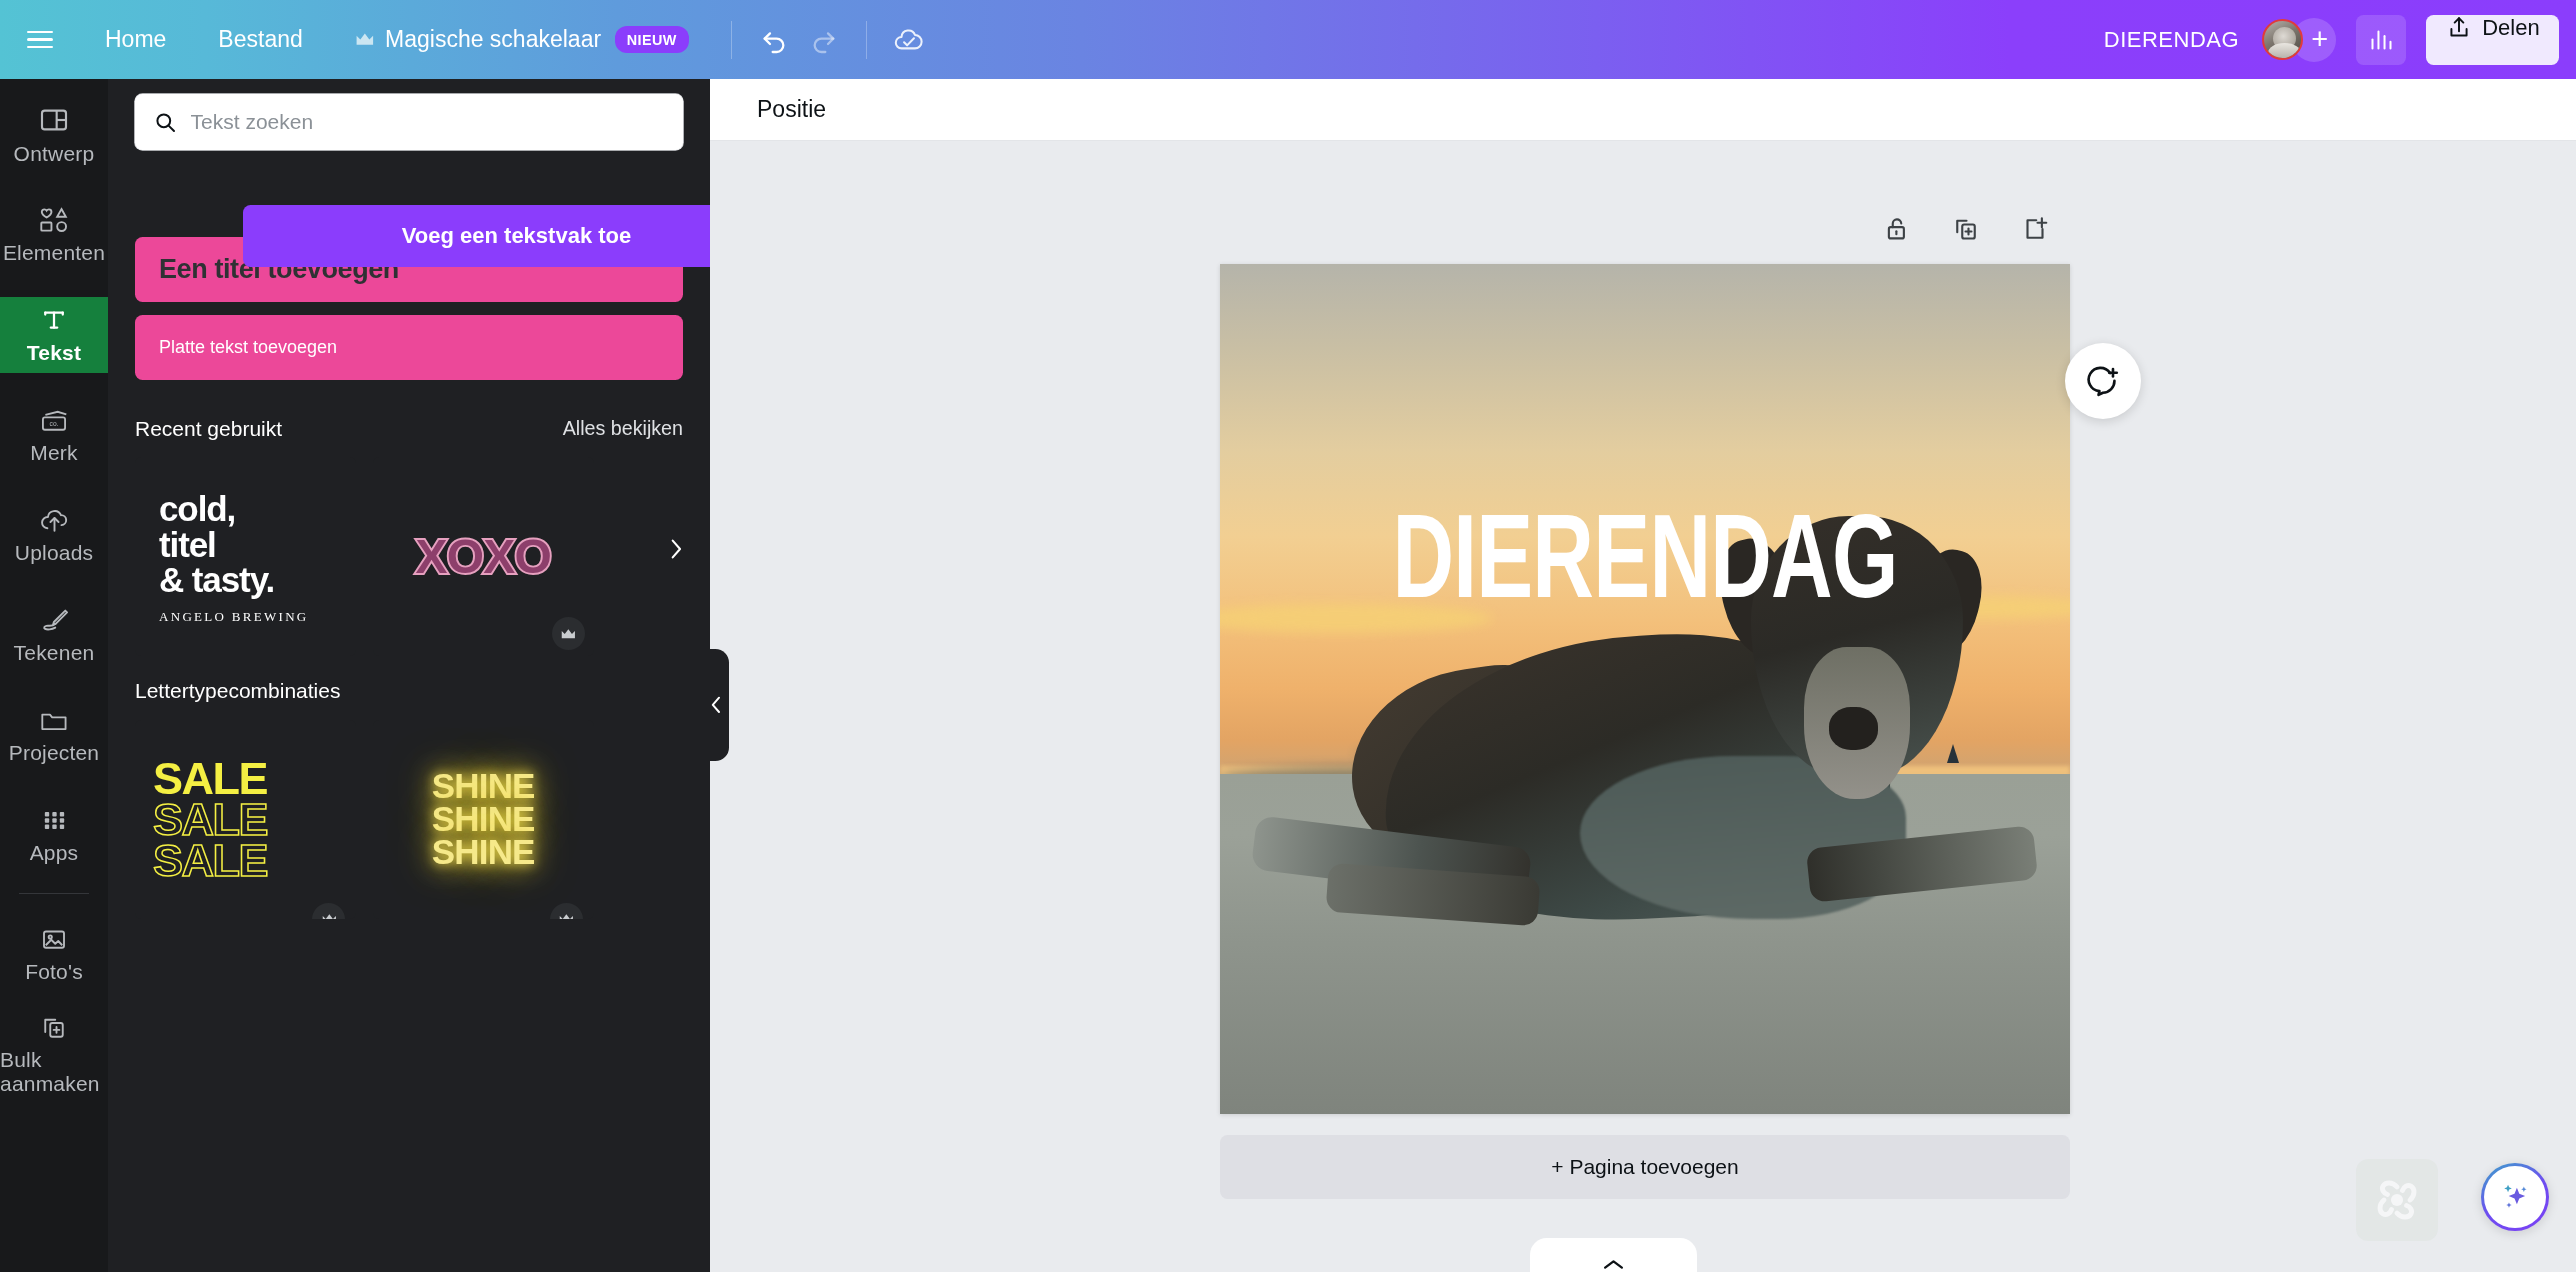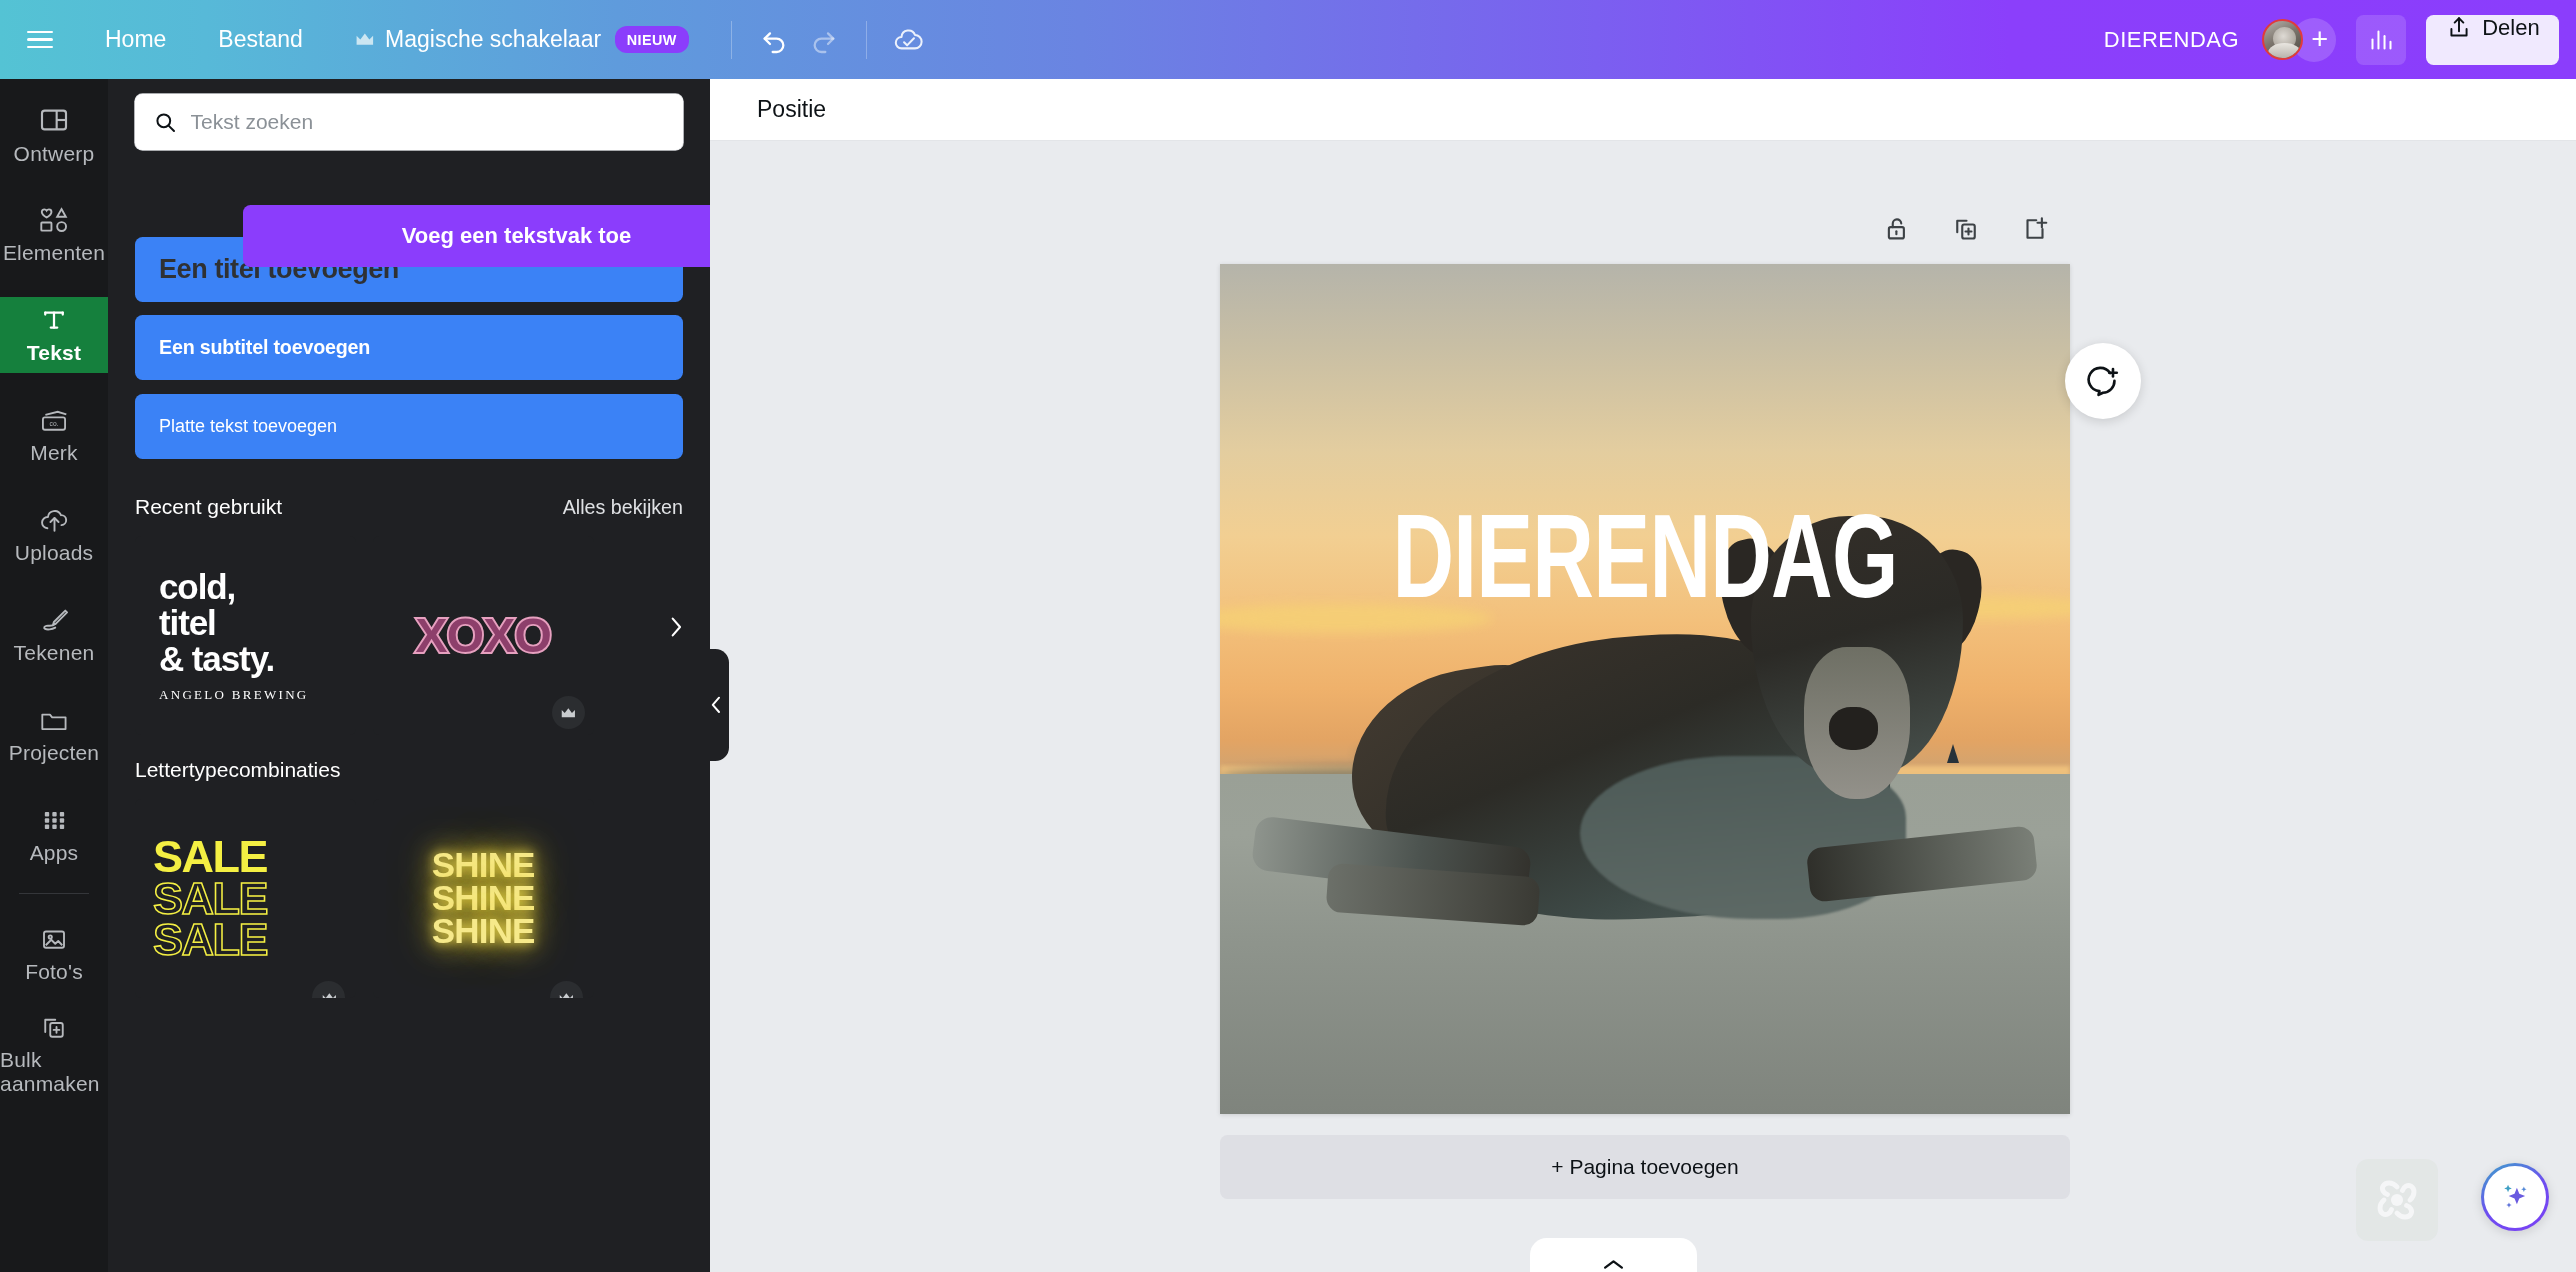--- a/index.html
+++ b/index.html
@@ -153,21 +153,21 @@
     width: 547px; height: 62px;
     background: #8b3dfc; color: #fff;
     border: none; border-radius: 7.6px;
     font-size: 22px; font-weight: bold;
     font-family: "Liberation Sans", sans-serif;
     cursor: pointer; z-index: 6;
   }
 
   .style-list { padding: 13.6px 27px 0 27px; }
   .style-item {
-    background: #3b82f6; border-radius: 7.6px;
+    background: #ec4899; border-radius: 7.6px;
     height: 65px; margin-bottom: 13.6px;
     display: flex; align-items: center; padding: 0 24px;
     cursor: pointer; color: #fff;
   }
   .st-title { font-size: 27px; font-weight: bold; letter-spacing: -0.4px; }
   .st-sub   { font-size: 19.7px; font-weight: bold; font-family: "Liberation Sans Narrow","Liberation Sans",sans-serif; letter-spacing:-0.2px;}
   .st-body  { font-size: 18px; }
   .style-item.behind { color: #2f3134; }
 
   .sec-head {
@@ -633,23 +633,20 @@
             <path d="M15.6 15.6L21 21"></path>
         </svg>
       </span>
       <input type="text" value="" placeholder="Tekst zoeken" style="">
     </div>
   </div>
 
   <div class="style-list">
     <div class="style-item behind" style="margin-top:73px;">
       <span class="st-title">Een titel toevoegen</span>
-    </div>
-    <div class="style-item">
-      <span class="st-sub">Een subtitel toevoegen</span>
     </div>
     <div class="style-item">
       <span class="st-body">Platte tekst toevoegen</span>
     </div>
   </div>
 
   <button class="addbox-btn">Voeg een tekstvak toe</button>
 
   <div class="sec-head">
     <span class="sec-title">Recent gebruikt</span>

